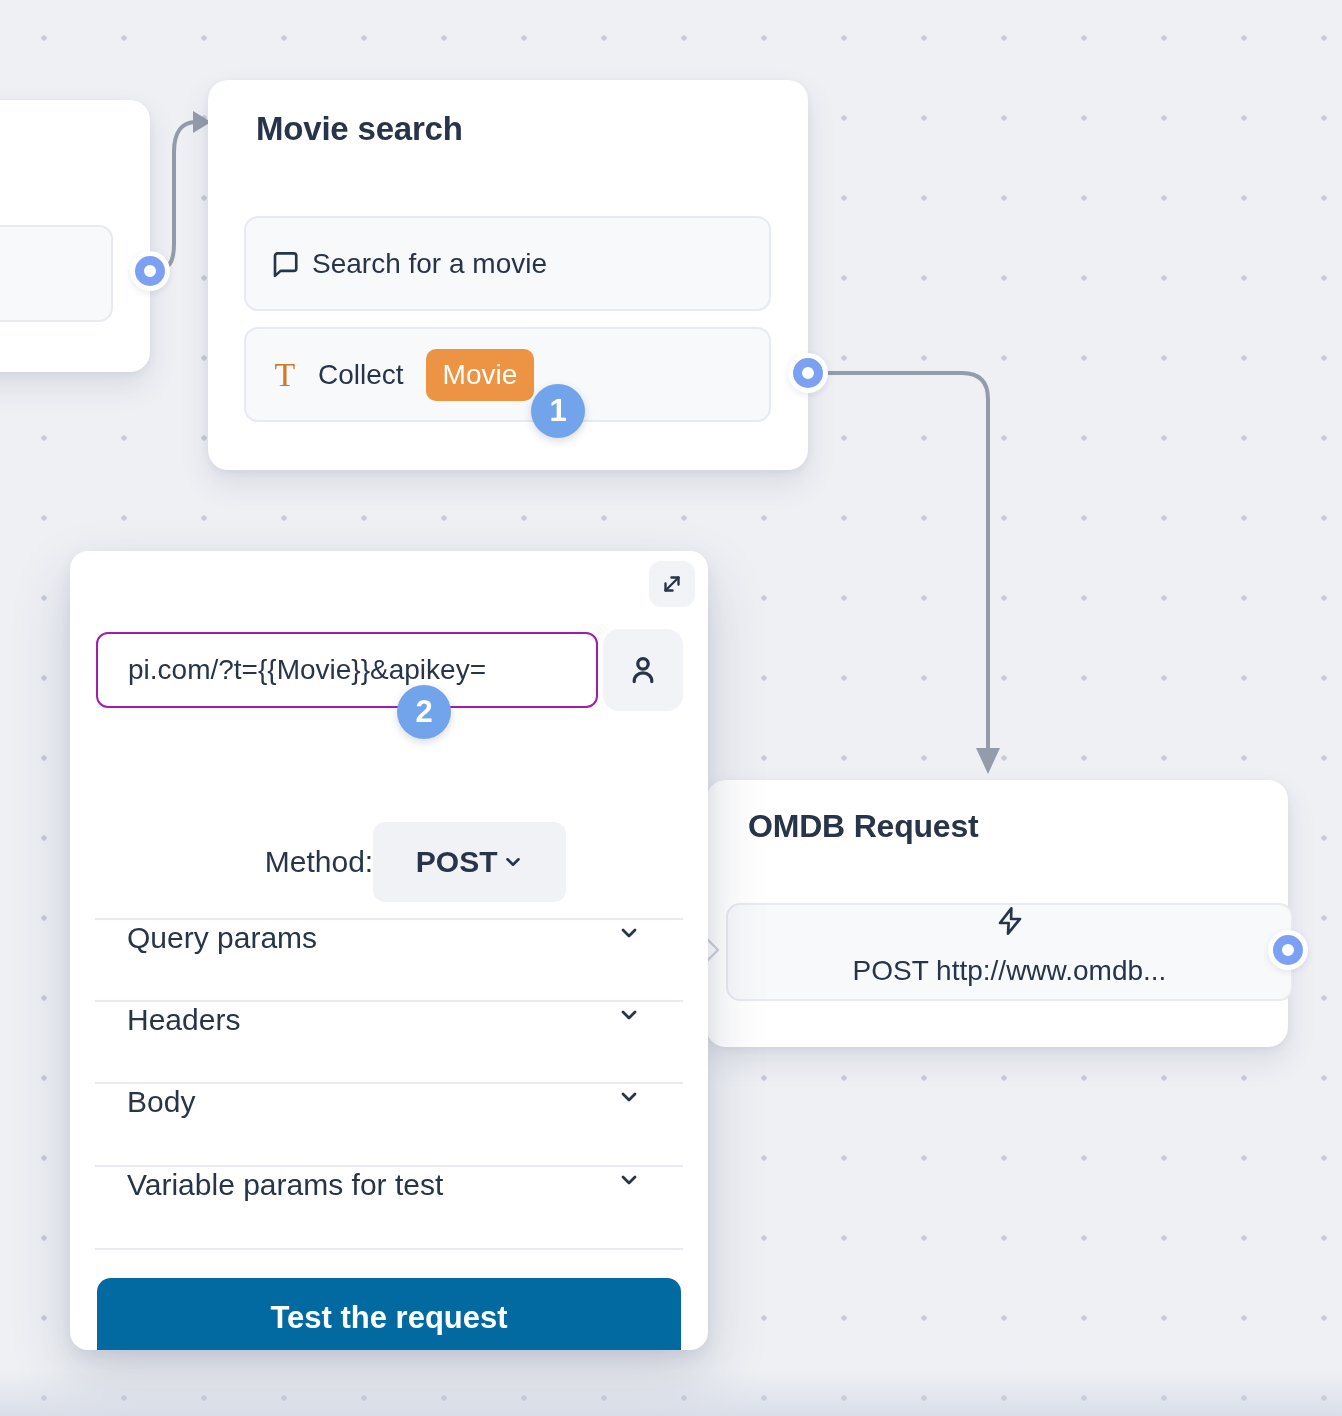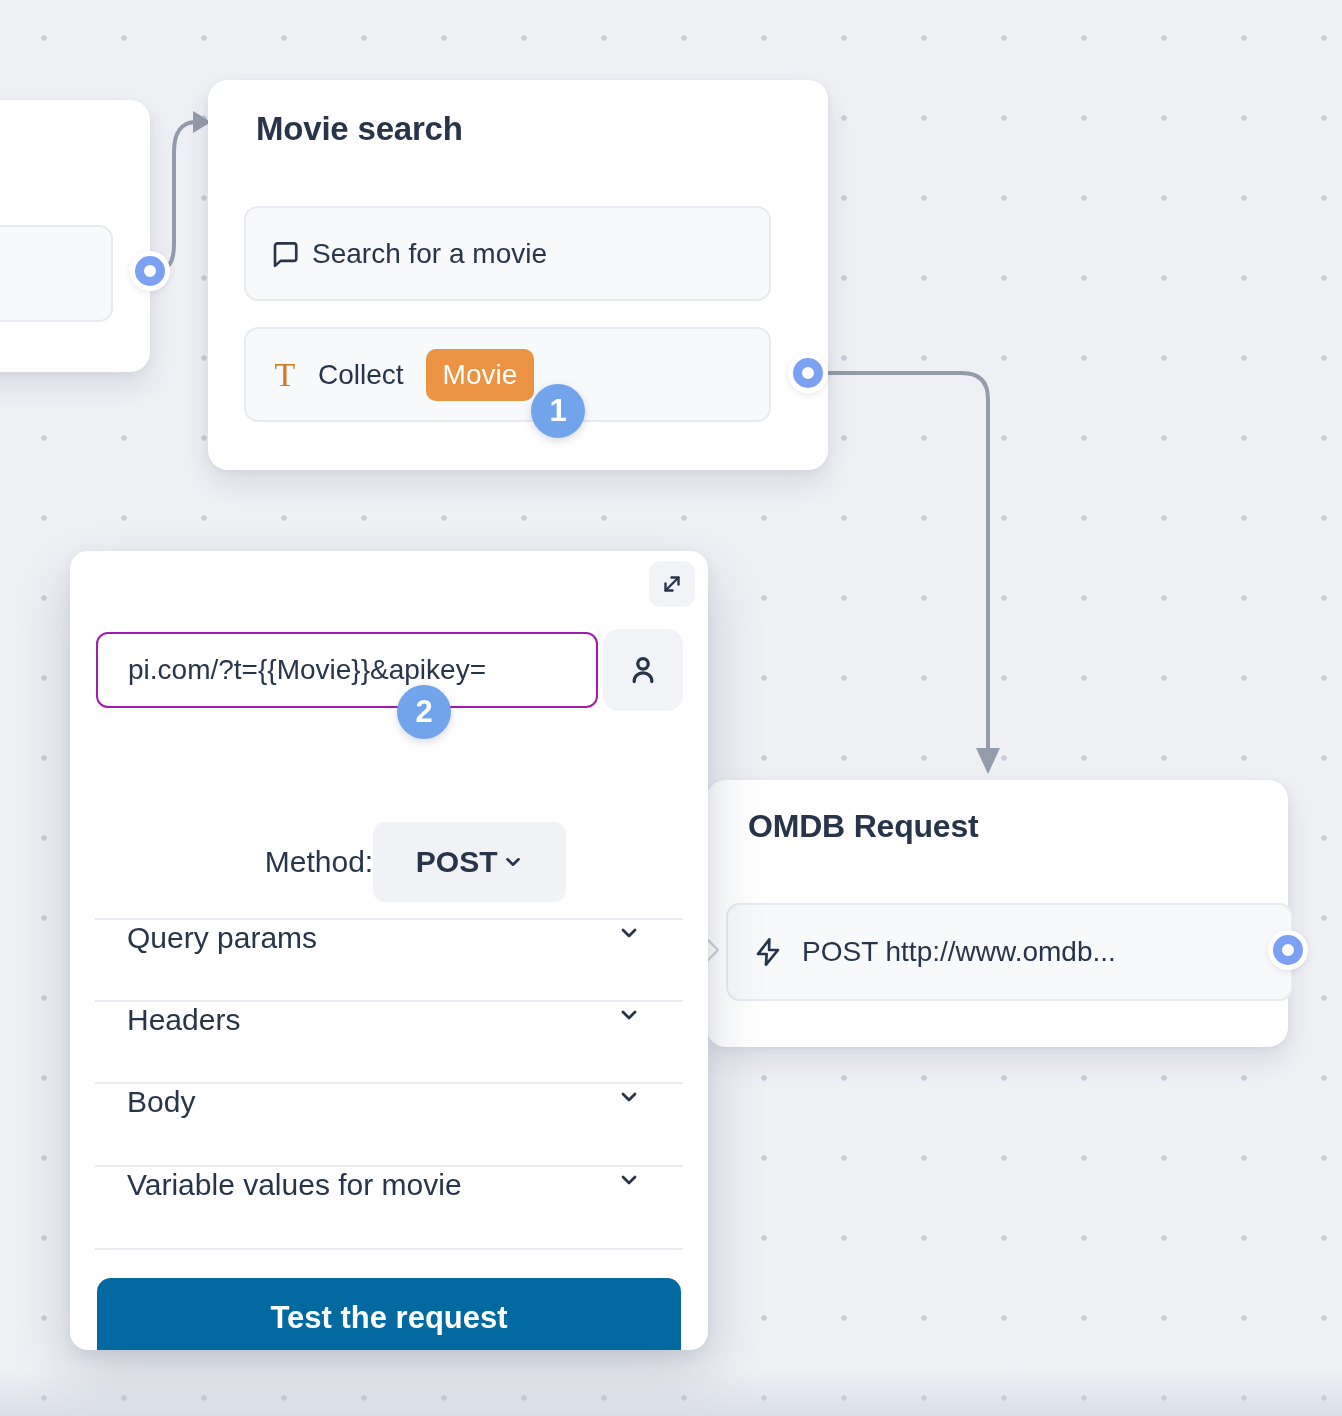--- a/index.html
+++ b/index.html
@@ -118,24 +118,24 @@
     <polygon points="976,748 1000,748 988,774" fill="#949cab"></polygon>
   </svg>
 
   <div class="node-card" style="left:-60px;top:100px;width:210px;height:272px;border-radius:20px;">
     <div class="node-row" style="left:20px;top:125px;width:153px;height:97px;"></div>
   </div>
   <div class="port" style="left:130px;top:251px;">
       <div class="port-ring"></div>
     </div>
 
-  <div class="node-card" style="left:208px;top:80px;width:600px;height:390px;padding-left:20px;">
+  <div class="node-card" style="left:208px;top:80px;width:600px;height:390px;">
     <div class="node-title" style="position:absolute;left:48px;top:30px;">Movie search</div>
 
-    <div class="node-row" style="left:36px;top:126px;width:527px;height:95px;gap:12px;">
+    <div class="node-row" style="left:36px;top:136px;width:527px;height:95px;gap:12px;">
       <span class="icon">
         <svg class="stroke-ic" width="30" height="30" viewBox="0 0 24 24" stroke="#2544e4" stroke-width="2.1">
           <path d="M21 15.5a2 2 0 0 1-2 2H8.5L4 21.5V5.5a2 2 0 0 1 2-2h13a2 2 0 0 1 2 2z"></path>
         </svg>
       </span>
       <span class="row-label">Search for a movie</span>
     </div>
 
     <div class="node-row" style="left:36px;top:247px;width:527px;height:95px;">
       <span class="icon t-glyph">T</span>
@@ -143,21 +143,21 @@
       <span class="var-chip">Movie</span>
     </div>
   </div>
   <div class="port" style="left:788px;top:353px;">
       <div class="port-ring"></div>
     </div>
   <div class="annotation" style="left:531px;top:384px;">1</div>
 
   <div class="node-card" style="left:706px;top:780px;width:582px;height:267px;">
     <div class="node-title" style="position:absolute;left:42px;top:28px;font-size:32px;">OMDB Request</div>
-    <div class="node-row" style="left:20px;top:123px;width:567px;height:98px;">
+    <div class="node-row" style="left:20px;top:123px;width:567px;height:98px;flex-direction:column;">
       <span class="icon">
         <svg class="stroke-ic" width="32" height="32" viewBox="0 0 24 24" stroke="#273449" stroke-width="2">
           <polygon points="13 2.5 4.5 13.5 11 13.5 10.5 21.5 19.5 10.5 12.8 10.5 13 2.5"></polygon>
         </svg>
       </span>
       <span class="row-label">POST http://www.omdb...</span>
     </div>
   </div>
 
   <svg width="30" height="44" viewBox="0 0 30 44" style="position:absolute;left:698px;top:928px;z-index:12;">
@@ -228,21 +228,21 @@
       <span class="section-label">Body</span>
       <span class="icon section-chevron">
         <svg class="stroke-ic" width="24" height="24" viewBox="0 0 24 24" stroke-width="2.8">
           <polyline points="6 9 12 15 18 9"></polyline>
         </svg>
       </span>
     </button>
     <div class="divider" style="top:614px;"></div>
 
     <button class="section-row" style="top:617px;">
-      <span class="section-label">Variable values for movie</span>
+      <span class="section-label">Variable params for test</span>
       <span class="icon section-chevron">
         <svg class="stroke-ic" width="24" height="24" viewBox="0 0 24 24" stroke-width="2.8">
           <polyline points="6 9 12 15 18 9"></polyline>
         </svg>
       </span>
     </button>
     <div class="divider" style="top:697px;"></div>
 
     <button class="test-btn">Test the request</button>
   </div>

